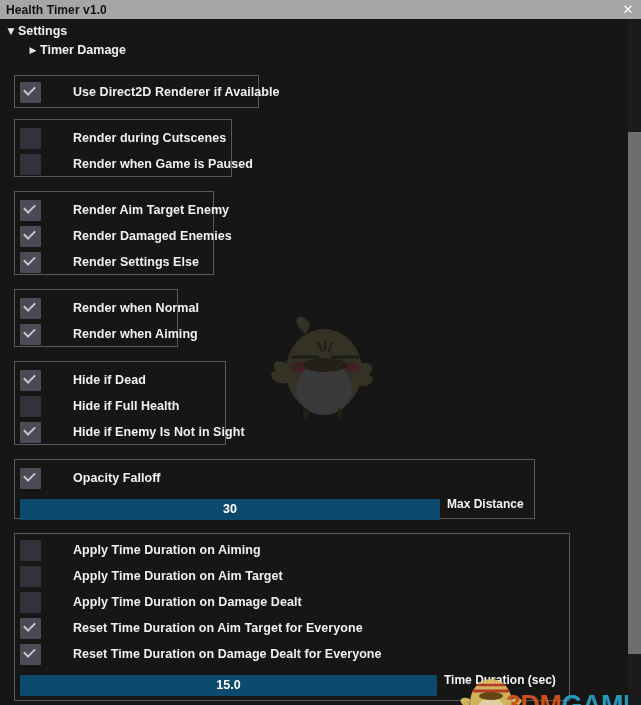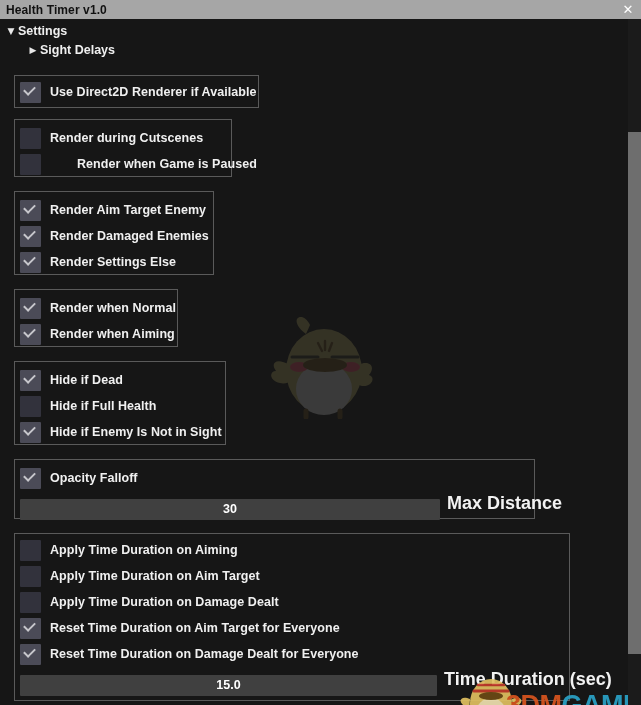--- a/index.html
+++ b/index.html
@@ -150,51 +150,51 @@
     width: 9px;
     height: 5px;
     border-left: 2.6px solid #c7c7cc;
     border-bottom: 2.6px solid #c7c7cc;
     transform: rotate(-45deg);
   }
   .cb-label {
     color: #f0f0f0;
     font-size: 12.5px;
     font-weight: bold;
-    padding-left: 9px;
     letter-spacing: 0.05px;
+    margin-left: 32px;
   }
 
   
   .slider-row {
     position: absolute;
     display: flex;
     align-items: center;
     height: 21px;
   }
   .slider-track {
     height: 21px;
-    background: #404040;
+    background: #0c4a6e;
     position: relative;
     flex: 0 0 auto;
     border-radius: 1px;
     margin-top: 12px;
   }
   .slider-value {
     position: absolute;
     left: 0; right: 0; top: 0;
     line-height: 21px;
     text-align: center;
     color: #ffffff;
     font-size: 12.5px;
     font-weight: bold;
   }
   .slider-caption {
     color: #f2f2f2;
-    font-size: 18px;
+    font-size: 12px;
     font-weight: bold;
     padding-left: 7px;
     white-space: nowrap;
   }
 
   
   #scroll-track {
     position: absolute;
     right: 0;
     top: 19px;
@@ -239,35 +239,35 @@
       <path d="M74 98 L74 104" stroke="#4a3a1c" stroke-width="5" stroke-linecap="round"></path>
     </svg>
   </div>
 
   <div class="tree-row" id="tree-settings">
     <span class="tree-arrow">▼</span>
     <span>Settings</span>
   </div>
   <div class="tree-row" id="tree-timer-delays">
     <span class="tree-arrow">▶</span>
-    <span>Sight Delays</span>
+    <span>Timer Damage</span>
   </div>
 
   <div class="group" style="left:14px; top:56px; width:245px; height:33px;"></div>
   <div class="cb-row" style="left:20px; top:62px;">
     <span class="cb-box on"></span>
     <span class="cb-label">Use Direct2D Renderer if Available</span>
   </div>
 
   <div class="group" style="left:14px; top:100px; width:218px; height:58px;"></div>
   <div class="cb-row" style="left:20px; top:108px;">
     <span class="cb-box off"></span>
     <span class="cb-label">Render during Cutscenes</span>
   </div>
-  <div class="cb-row" style="left:20px; top:134px;gap:27px;">
+  <div class="cb-row" style="left:20px; top:134px;">
     <span class="cb-box off"></span>
     <span class="cb-label">Render when Game is Paused</span>
   </div>
 
   <div class="group" style="left:14px; top:172px; width:200px; height:84px;"></div>
   <div class="cb-row" style="left:20px; top:180px;">
     <span class="cb-box on"></span>
     <span class="cb-label">Render Aim Target Enemy</span>
   </div>
   <div class="cb-row" style="left:20px; top:206px;">

